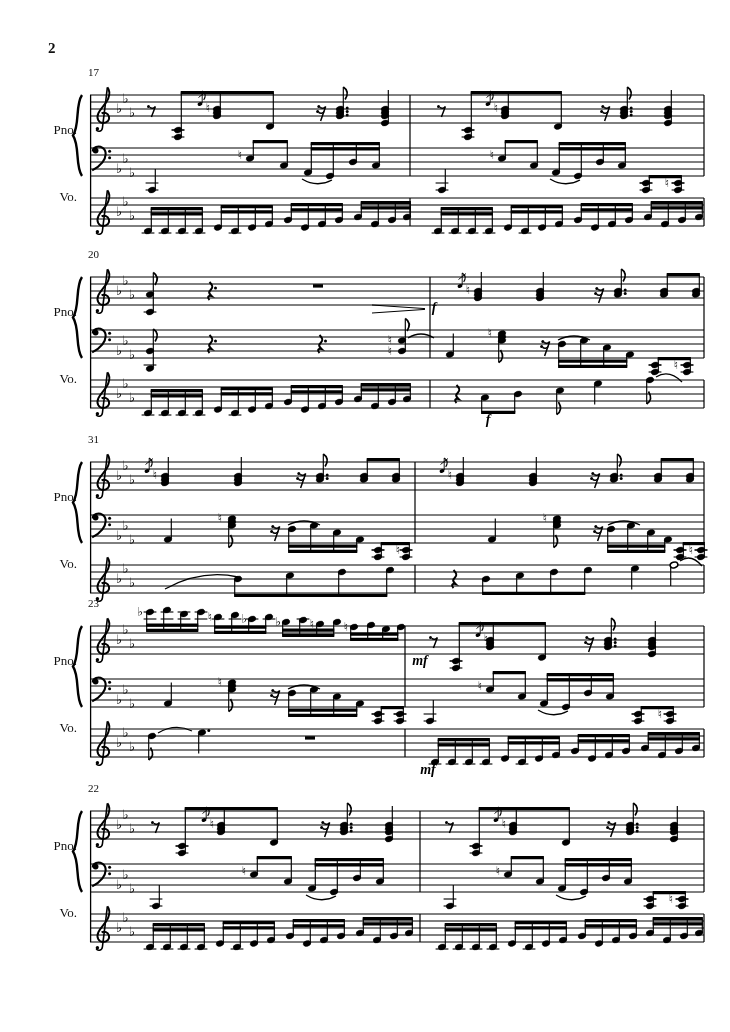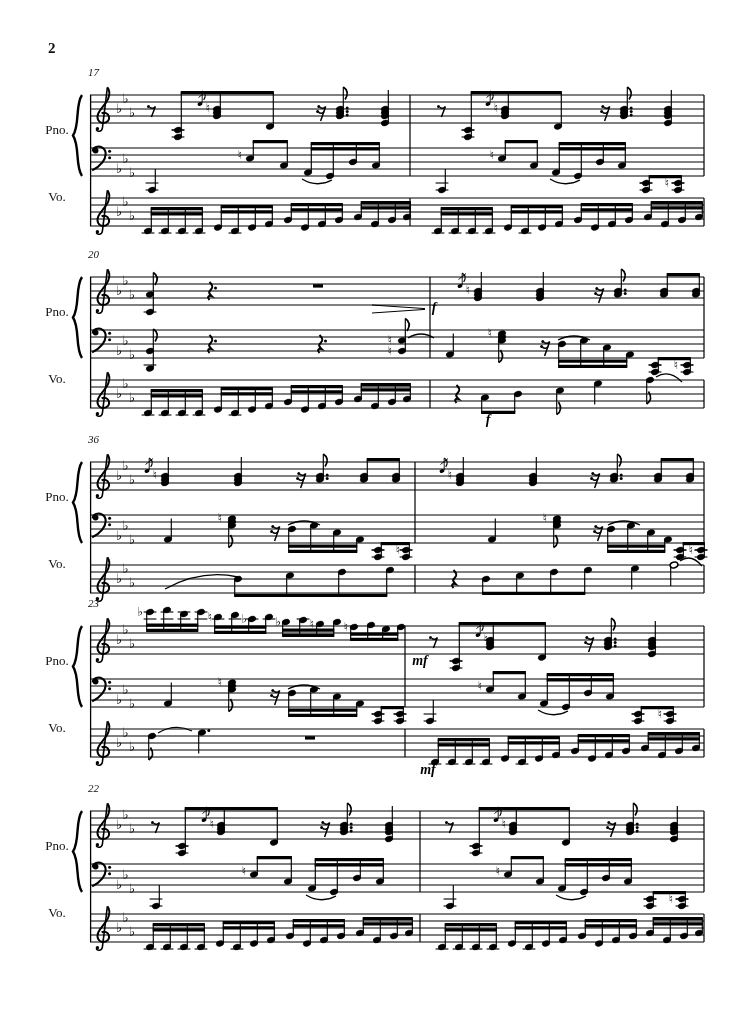--- a/index.html
+++ b/index.html
@@ -1,21 +1,21 @@
 <!DOCTYPE html>
 <html><head>
 <meta charset="utf-8">
 <style>
   html,body{margin:0;padding:0;background:#888;}
   .page{position:relative;width:730px;height:1032px;background:#ffffff;overflow:hidden;
         font-family:"Liberation Serif","DejaVu Serif",serif;}
   .page-number{position:absolute;left:48px;top:40px;font-size:15px;font-weight:bold;color:#111;}
   .system{position:absolute;left:65px;width:645px;height:180px;}
-  .measure-number{position:absolute;left:23px;top:-4px;font-size:11px;font-style:italic;color:#111;z-index:2;}
-  .inst-label{position:absolute;left:-28px;width:40px;text-align:center;font-size:13px;color:#111;z-index:2;}
+  .measure-number{position:absolute;left:23px;top:-4px;font-size:11px;color:#111;z-index:2;}
+  .inst-label{position:absolute;left:-28px;width:40px;text-align:right;font-size:13px;color:#111;z-index:2;}
   .inst-label.pno{top:52px;}
   .inst-label.vo{top:119px;}
   svg.notation{position:absolute;left:0;top:0;}
 </style>
 </head>
 <body>
 
 <div class="page">
   <div class="page-number">2</div>
   <div id="systems">
@@ -532,21 +532,21 @@
             <path d="M 566 -3 Q 579 -11 592 2" stroke="#000" stroke-width="1.3" fill="none"></path>
           </g>
           <line x1="0.6" y1="25" x2="0.6" y2="156" stroke="#000" stroke-width="1.3"></line>
           <line x1="340" y1="25" x2="340" y2="106" stroke="#000" stroke-width="1.2"></line>
           <line x1="340" y1="128" x2="340" y2="156" stroke="#000" stroke-width="1.2"></line>
           <line x1="614" y1="25" x2="614" y2="106" stroke="#000" stroke-width="1.2"></line>
           <line x1="614" y1="128" x2="614" y2="156" stroke="#000" stroke-width="1.2"></line>
         </svg>
       </div>
       <div class="system" style="top: 437px;">
-        <div class="measure-number">36</div>
+        <div class="measure-number">31</div>
         <div class="inst-label pno">Pno.</div>
         <div class="inst-label vo">Vo.</div>
         <svg class="notation" width="645" height="180" viewBox="-25 0 645 180">
           <path d="M -8 25 C -15 35 -10 55 -17 65.5 C -10 76 -15 96 -8 106" stroke="#000" stroke-width="2.4" fill="none"></path>
           <g transform="translate(0,25)">
             <line x1="0" y1="0" x2="614" y2="0" stroke="#000" stroke-width="1"></line>
             <line x1="0" y1="7" x2="614" y2="7" stroke="#000" stroke-width="1"></line>
             <line x1="0" y1="14" x2="614" y2="14" stroke="#000" stroke-width="1"></line>
             <line x1="0" y1="21" x2="614" y2="21" stroke="#000" stroke-width="1"></line>
             <line x1="0" y1="28" x2="614" y2="28" stroke="#000" stroke-width="1"></line>

